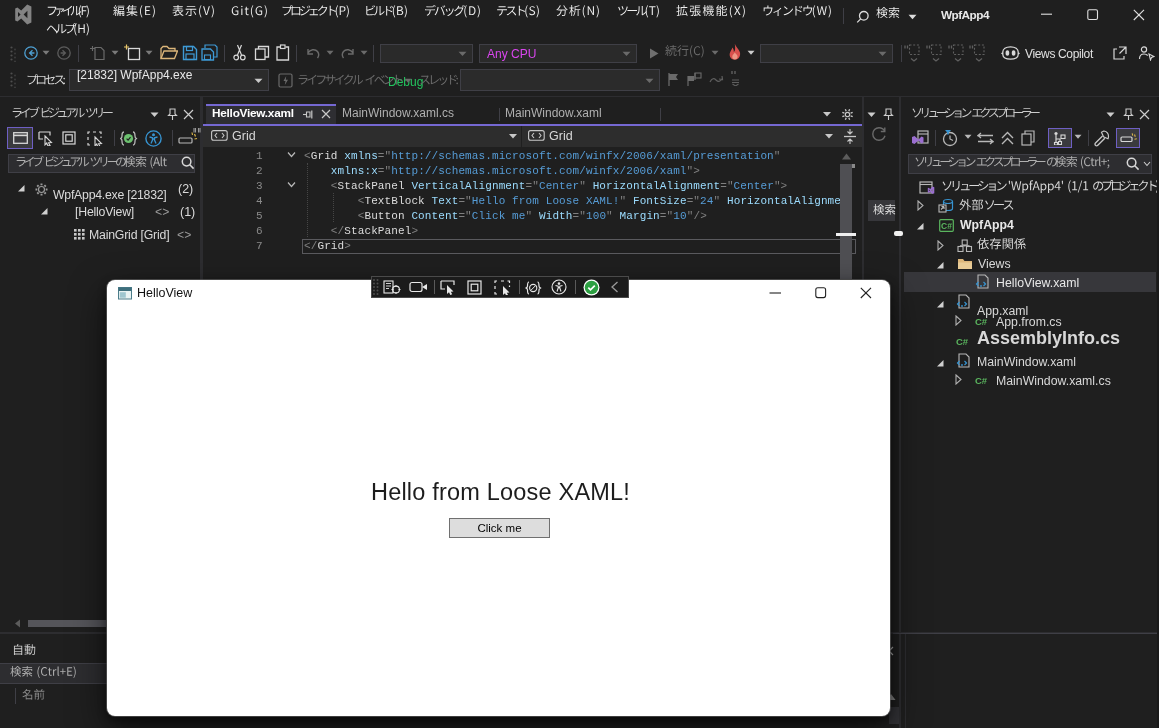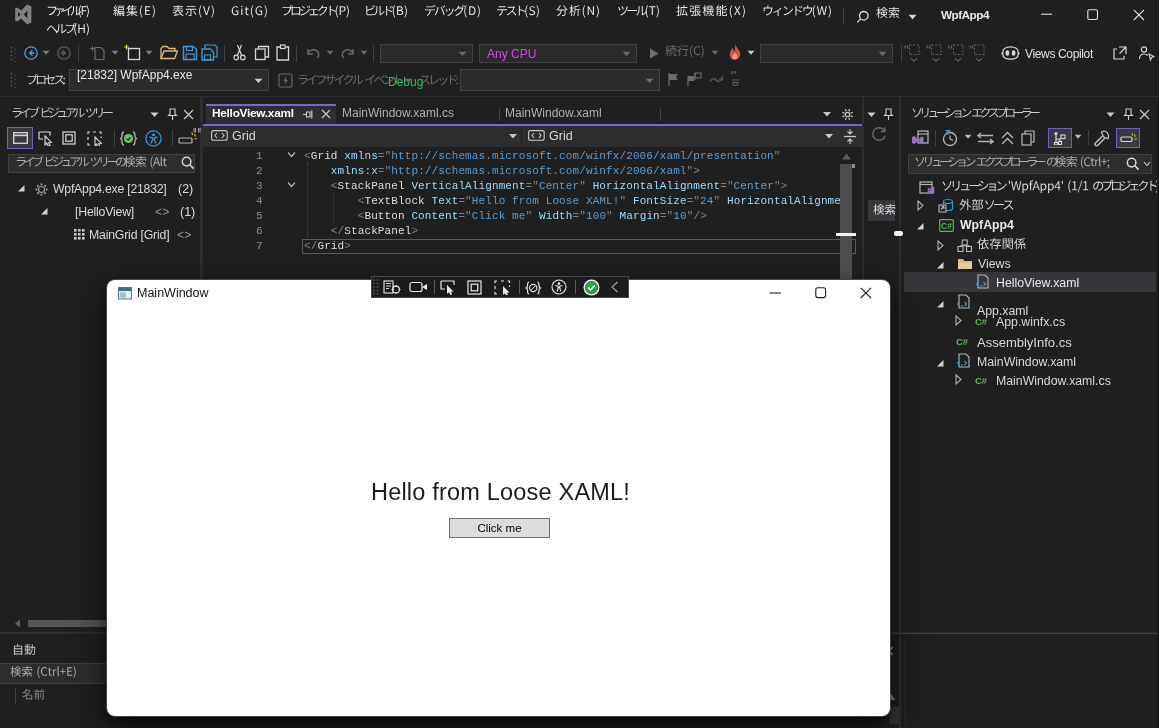--- a/index.html
+++ b/index.html
@@ -593,21 +593,21 @@
         <path d="M10.7 6.5 L12.5 6.5"></path>
         <path d="M9.471030730502239 9.468665760642537 L10.744329615003199 10.740951086632196"></path>
         <path d="M6.50334457218508 10.699998668313706 L6.504777960264399 12.499998097591007"></path>
         <path d="M3.533701091755978 9.473393816323416 L2.2624301310799684 10.747705451890592"></path>
         <path d="M2.3000053267443343 6.506689142249245 L0.5000076096347632 6.509555917498921"></path>
         <path d="M3.524244983392454 3.5360698251923974 L2.2489214048463637 2.2658140359891394"></path>
         <path d="M6.489966291928417 2.300011985171585 L6.485666131326311 0.5000171216736922"></path>
         <path d="M9.461559561835376 3.5218856701426895 L10.730799374050537 2.2455509573466994"></path>
       </g>
     </svg>
-    <div style="position:absolute;left:53px;top:182px;font-family:Liberation Sans,sans-serif;font-size:12.3px;color:#dadada;font-weight:400;white-space:pre;letter-spacing:-0.25px;">WpfApp4.exe [21832]</div>
+    <div style="position:absolute;left:53px;top:188px;font-family:Liberation Sans,sans-serif;font-size:12.3px;color:#dadada;font-weight:400;white-space:pre;letter-spacing:-0.25px;">WpfApp4.exe [21832]</div>
     <div style="position:absolute;left:178px;top:182px;font-family:Liberation Sans,sans-serif;font-size:12.5px;color:#dadada;font-weight:400;white-space:pre;">(2)</div>
     <svg style="position:absolute;left:40px;top:207px;" width="9" height="9" viewBox="0 0 9 9">
       <path d="M7.5 1 L7.5 7.5 L1 7.5 Z" fill="#d0d0d0"></path>
     </svg>
     <div style="position:absolute;left:75px;top:205px;font-family:Liberation Sans,sans-serif;font-size:12.3px;color:#dadada;font-weight:400;white-space:pre;letter-spacing:-0.2px;">[HelloView]</div>
     <div style="position:absolute;left:155px;top:206px;font-family:Liberation Mono,monospace;font-size:12px;color:#9a9a9a;font-weight:400;white-space:pre;">&lt;&gt;</div>
     <div style="position:absolute;left:180px;top:205px;font-family:Liberation Sans,sans-serif;font-size:12.5px;color:#dadada;font-weight:400;white-space:pre;">(1)</div>
     <svg style="position:absolute;left:74px;top:229px;" width="11" height="11" viewBox="0 0 11 11">
       <rect x="0" y="0" width="2.6" height="2.6" fill="#c8c8c8"></rect>
       <rect x="4" y="0" width="2.6" height="2.6" fill="#c8c8c8"></rect>
@@ -970,23 +970,23 @@
       <path d="M3 1 L10 1 L13 4 L13 14 L3 14 Z" fill="none" stroke="#b8b8b8" stroke-width="1.1"></path>
       <path d="M3.5 8 L1.5 10 L3.5 12" fill="none" stroke="#3794d1" stroke-width="1.2"></path>
       <path d="M8.5 8 L10.5 10 L8.5 12" fill="none" stroke="#3794d1" stroke-width="1.2"></path>
       <circle cx="6" cy="12" r="0.9" fill="#3794d1"></circle>
     </svg>
     <div style="position:absolute;left:977px;top:296px;font-family:Liberation Sans,sans-serif;font-size:12.3px;color:#d8d8d8;font-weight:400;white-space:pre;margin-top:8px;">App.xaml</div>
     <svg style="position:absolute;left:955px;top:315px;" width="7" height="11" viewBox="0 0 7 11">
       <path d="M1 1 L6 5.5 L1 10 Z" fill="none" stroke="#b0b0b0" stroke-width="1.1"></path>
     </svg>
     <div style="position:absolute;left:975px;top:316px;font-family:'Liberation Sans';font-size:9.5px;font-weight:700;color:#5ab55e">C#</div>
-    <div style="position:absolute;left:996px;top:315px;font-family:Liberation Sans,sans-serif;font-size:12.3px;color:#d8d8d8;font-weight:400;white-space:pre;">App.winfx.cs</div>
+    <div style="position:absolute;left:996px;top:315px;font-family:Liberation Sans,sans-serif;font-size:12.3px;color:#d8d8d8;font-weight:400;white-space:pre;">App.from.cs</div>
     <div style="position:absolute;left:956px;top:336px;font-family:'Liberation Sans';font-size:9.5px;font-weight:700;color:#5ab55e">C#</div>
-    <div style="position:absolute;left:977px;top:335px;font-family:Liberation Sans,sans-serif;font-size:13px;color:#d8d8d8;font-weight:400;white-space:pre;">AssemblyInfo.cs</div>
+    <div style="position:absolute;left:977px;top:328px;font-family:Liberation Sans,sans-serif;font-size:18px;color:#d8d8d8;font-weight:700;white-space:pre;">AssemblyInfo.cs</div>
     <svg style="position:absolute;left:936px;top:359px;" width="9" height="9" viewBox="0 0 9 9">
       <path d="M7.5 1 L7.5 7.5 L1 7.5 Z" fill="#d0d0d0"></path>
     </svg>
     <svg style="position:absolute;left:956px;top:353px;" width="15" height="15" viewBox="0 0 15 15">
       <path d="M3 1 L10 1 L13 4 L13 14 L3 14 Z" fill="none" stroke="#b8b8b8" stroke-width="1.1"></path>
       <path d="M3.5 8 L1.5 10 L3.5 12" fill="none" stroke="#3794d1" stroke-width="1.2"></path>
       <path d="M8.5 8 L10.5 10 L8.5 12" fill="none" stroke="#3794d1" stroke-width="1.2"></path>
       <circle cx="6" cy="12" r="0.9" fill="#3794d1"></circle>
     </svg>
     <div style="position:absolute;left:977px;top:355px;font-family:Liberation Sans,sans-serif;font-size:12.3px;color:#d8d8d8;font-weight:400;white-space:pre;">MainWindow.xaml</div>
@@ -1004,21 +1004,21 @@
       <path d="M5 1 L9.5 7 L0.5 7 Z" fill="#8a8a8a"></path>
     </svg>
     <div style="position:absolute;left:889px;top:707px;width:10px;height:17px;background:#333337"></div>
     <div style="position:absolute;left:1157px;top:97px;width:2px;height:631px;background:#191919"></div>
     <div style="position:absolute;left:107px;top:280px;width:783px;height:436px;background:#ffffff;border-radius:8px;box-shadow:0 0 0 1px rgba(110,110,110,0.55), 0 14px 36px rgba(0,0,0,0.6), 0 4px 10px rgba(0,0,0,0.45)"></div>
     <svg style="position:absolute;left:118px;top:287px;" width="14" height="13" viewBox="0 0 14 13">
       <rect x="0.5" y="0.5" width="13" height="11.5" fill="#e8f2f2" stroke="#4c7d8a" stroke-width="1"></rect>
       <rect x="0.5" y="0.5" width="13" height="3.5" fill="#3e6f7d"></rect>
       <rect x="1.8" y="5.2" width="6" height="5.5" fill="#9fc6cf"></rect>
     </svg>
-    <div style="position:absolute;left:137px;top:286px;font-family:Liberation Sans,sans-serif;font-size:12.5px;color:#111111;font-weight:400;white-space:pre;">MainWindow</div>
+    <div style="position:absolute;left:137px;top:286px;font-family:Liberation Sans,sans-serif;font-size:12.5px;color:#111111;font-weight:400;white-space:pre;">HelloView</div>
     <svg style="position:absolute;left:769px;top:292px;" width="13" height="3" viewBox="0 0 13 3">
       <path d="M0.5 1 L12 1" stroke="#222" stroke-width="1.1"></path>
     </svg>
     <svg style="position:absolute;left:815px;top:287px;" width="12" height="12" viewBox="0 0 12 12">
       <rect x="0.8" y="0.8" width="9.8" height="9.8" rx="2" fill="none" stroke="#222" stroke-width="1.1"></rect>
     </svg>
     <svg style="position:absolute;left:860px;top:287px;" width="12" height="12" viewBox="0 0 12 12">
       <path d="M0.8 0.8 L11 11 M11 0.8 L0.8 11" stroke="#222" stroke-width="1.1"></path>
     </svg>
     <div style="position:absolute;left:371px;top:276px;width:258px;height:22px;background:#1b1b1b;border:1px solid #4a4a4a;box-sizing:border-box"></div>

